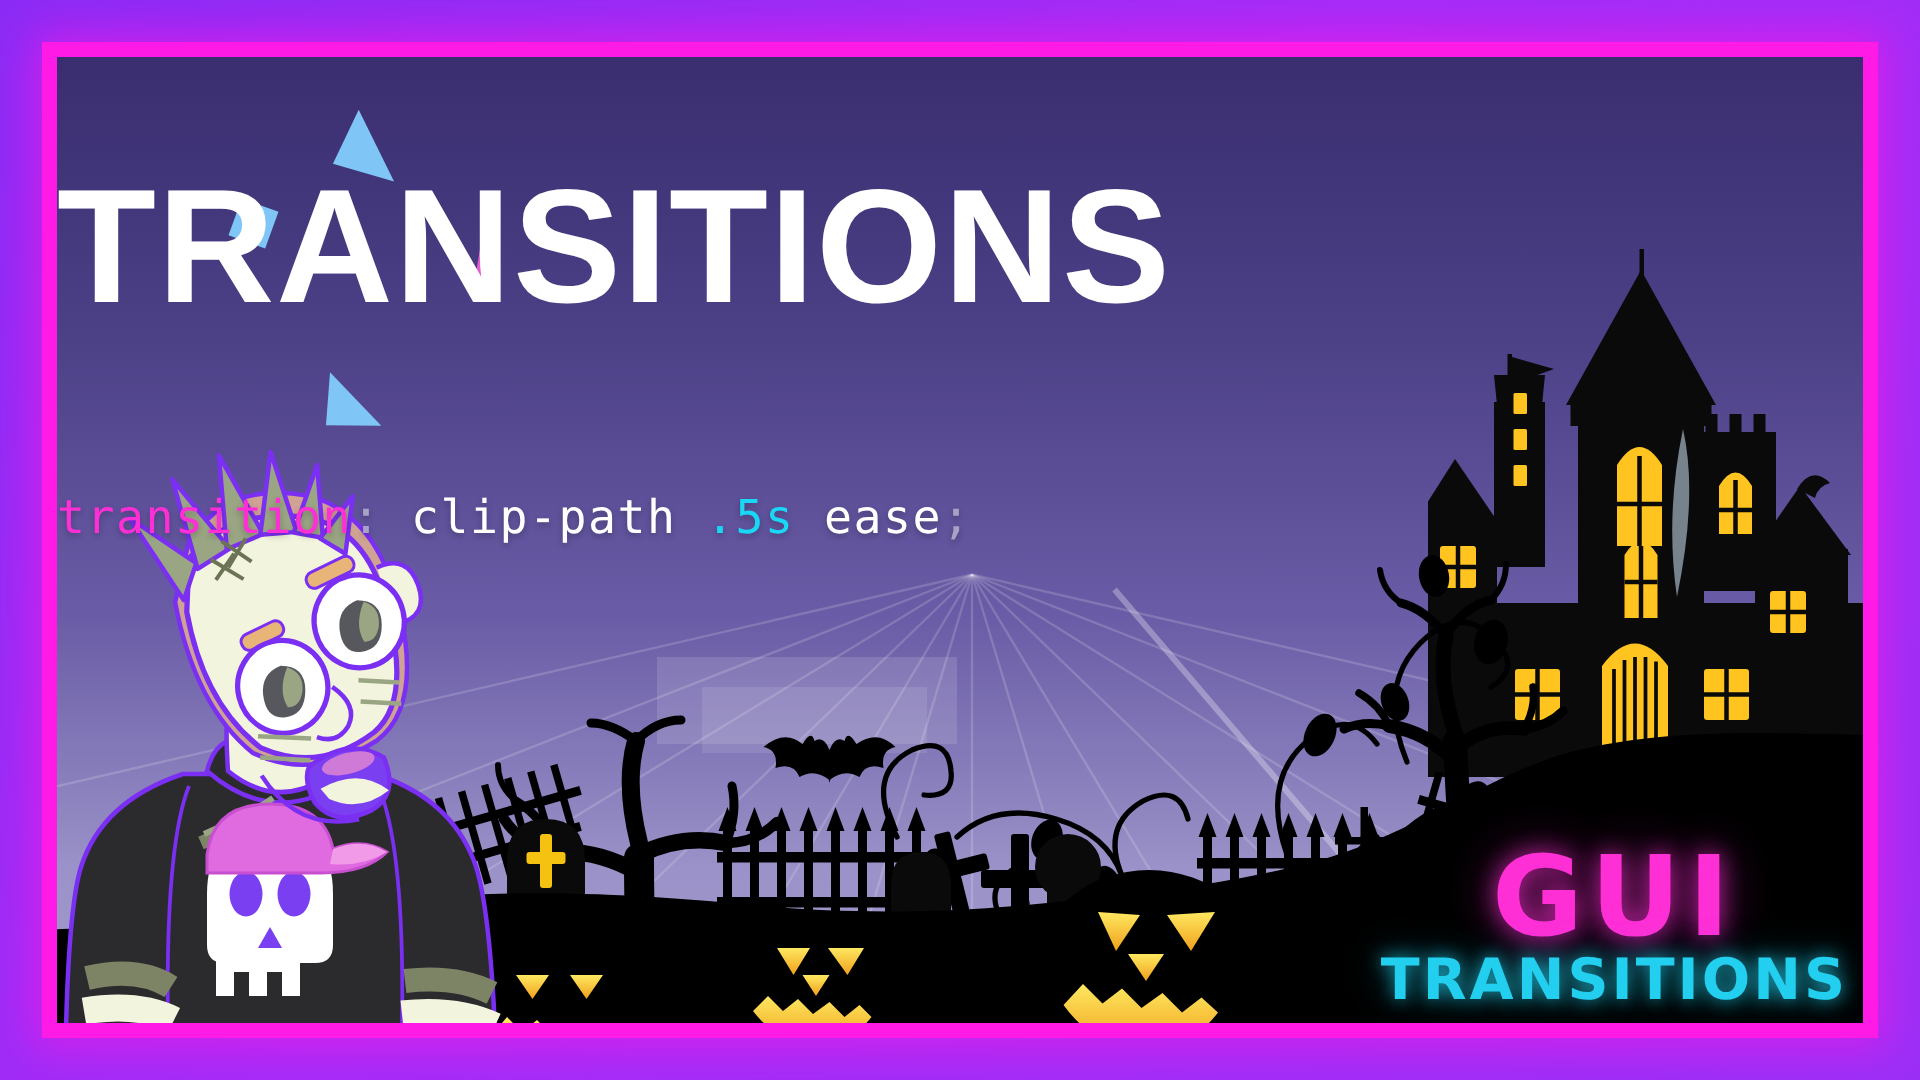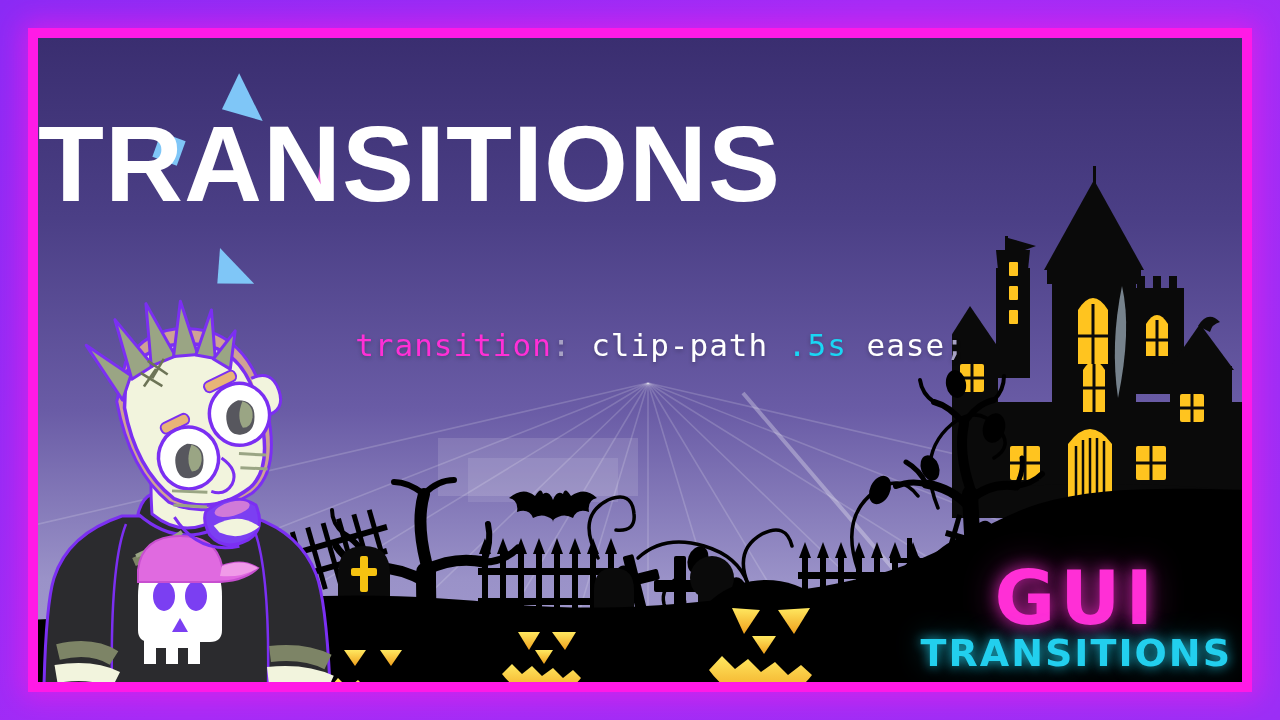--- a/index.html
+++ b/index.html
@@ -36,28 +36,27 @@
     color:#ffffff;
     letter-spacing:1px;
     font-family:"Liberation Sans", sans-serif;
     z-index:40;
     white-space:nowrap;
   }
 
   
   #code-line{
     position:absolute; left:0; right:0; top:292px;
-    text-align:center;
+    text-align:left;
     font-family:"DejaVu Sans Mono","Liberation Mono",monospace;
     font-size:31px; line-height:1;
     letter-spacing:1px;
     z-index:40;
     white-space:nowrap;
     text-shadow:0 2px 4px rgba(0,0,0,.25);
-    padding-left:40px;
   }
   .tok-prop{ color:#ff2fd6; }
   .tok-punc{ color:#a8a2c4; }
   .tok-val { color:#ffffff; }
   .tok-num { color:#19d7f5; }
 
   
   #logo{
     position:absolute; right:10px; bottom:10px;
     text-align:center; z-index:45;

